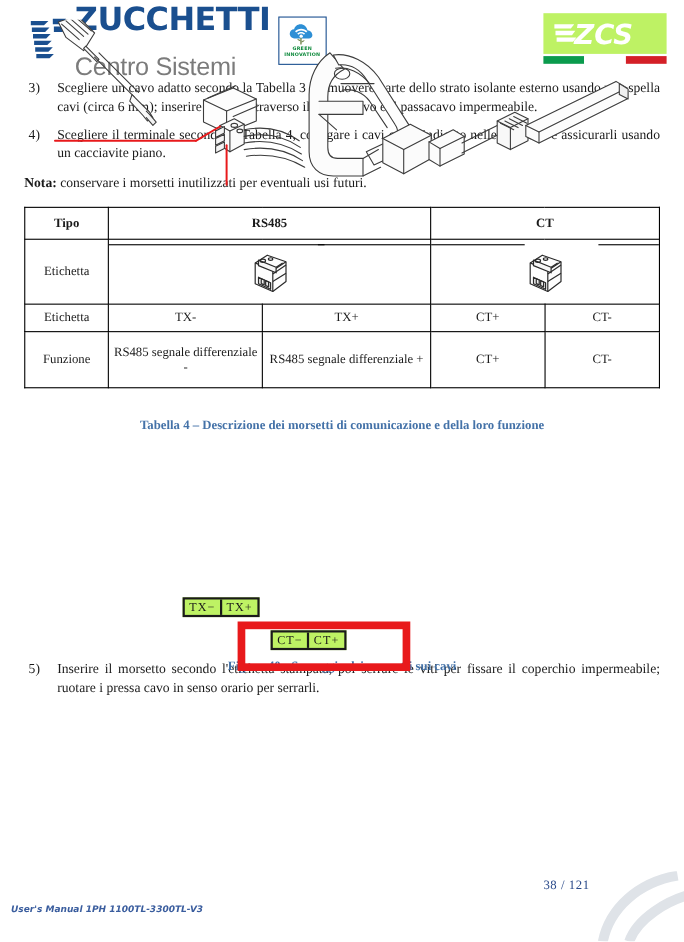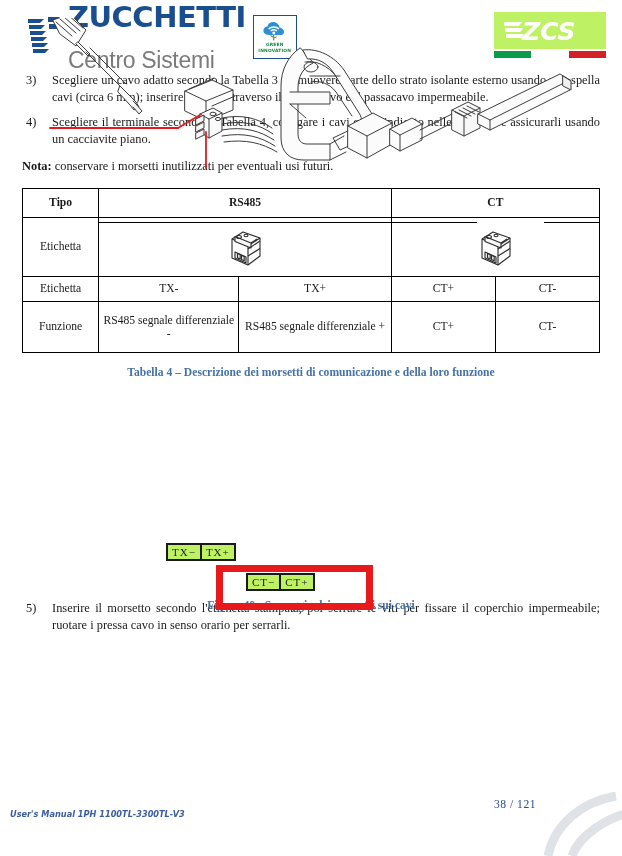--- a/index.html
+++ b/index.html
@@ -163,21 +163,21 @@
     height: 52px;
   }
   .row-etichetta td { height: 18px; }
   .row-funzione td { height: 44px; vertical-align: top; padding-top: 4px; }
 
   .table-caption {
     text-align: center;
     color: #4472a8;
     font-weight: bold;
     font-size: 11.6px;
-    margin: 13px 0 0 0;
+    margin: 27px 0 0 0;
   }
 
   
   #figure-block {
     position: relative;
     margin-top: 18px;
     height: 190px;
   }
   #figure-canvas {
     position: absolute;
@@ -221,21 +221,21 @@
   }
 
   
   #page-footer {
     position: absolute;
     left: 0; bottom: 0;
     width: 622px; height: 64px;
   }
   .footer-left {
     position: absolute;
-    left: 10px; top: 16px;
+    left: 10px; top: 28px;
     color: #3a5d9e;
     font-family: "DejaVu Sans", sans-serif;
     font-style: italic;
     font-size: 8.2px;
     line-height: 1.55;
     font-weight: bold;
   }
   .footer-page {
     position: absolute;
     right: 86px; top: 6px;

